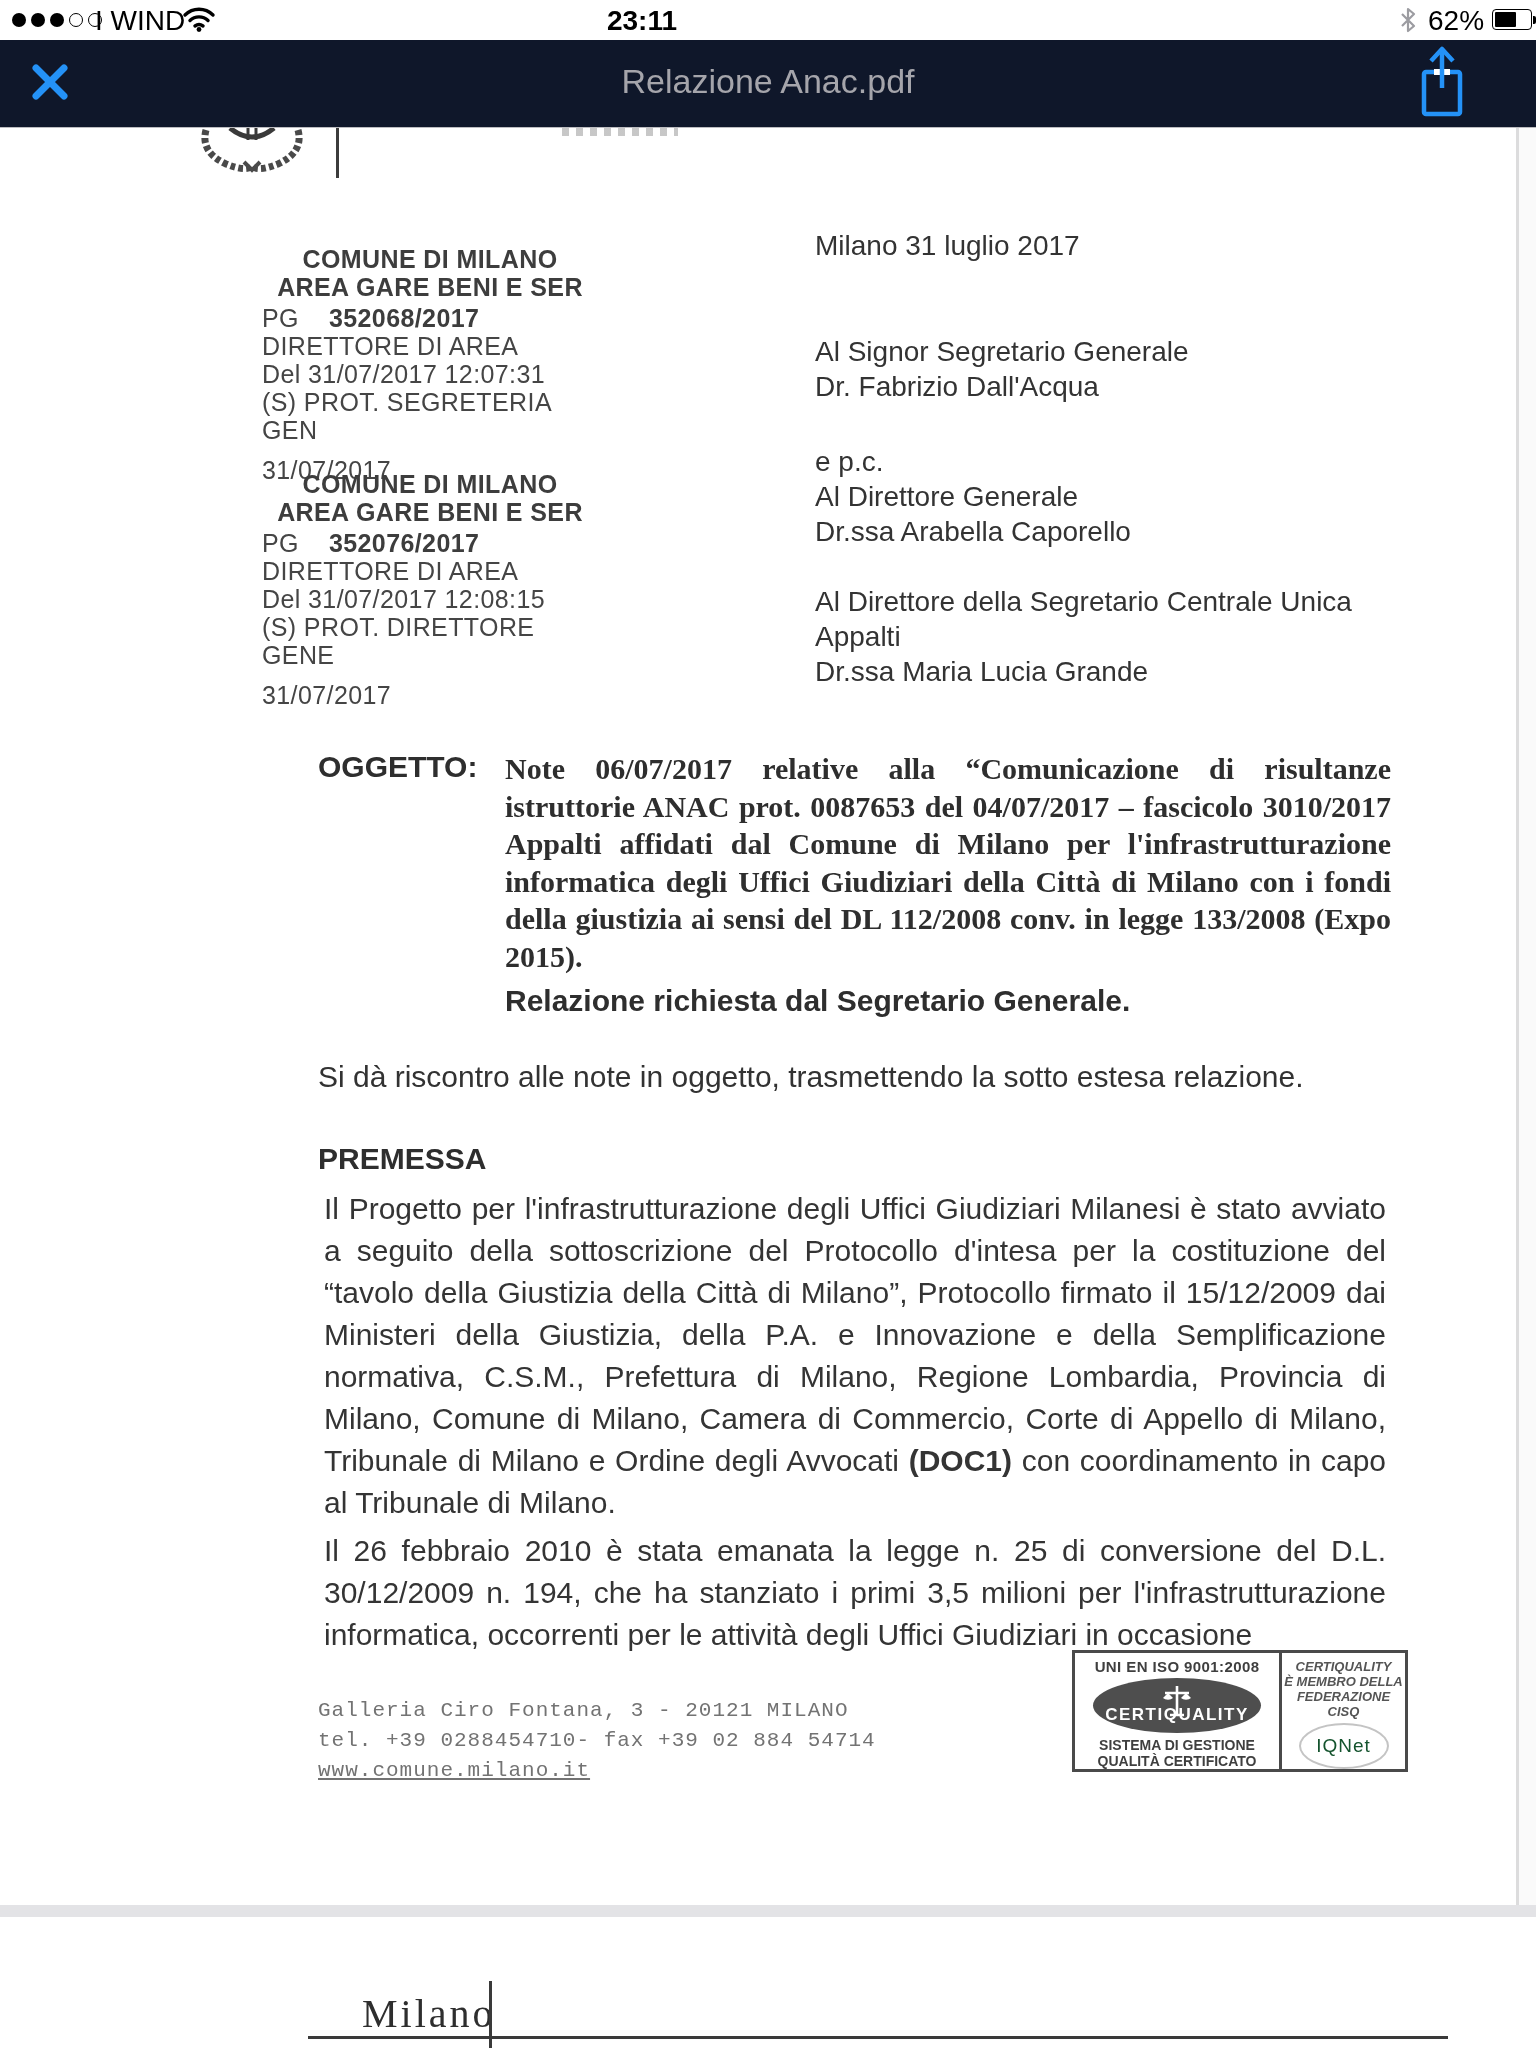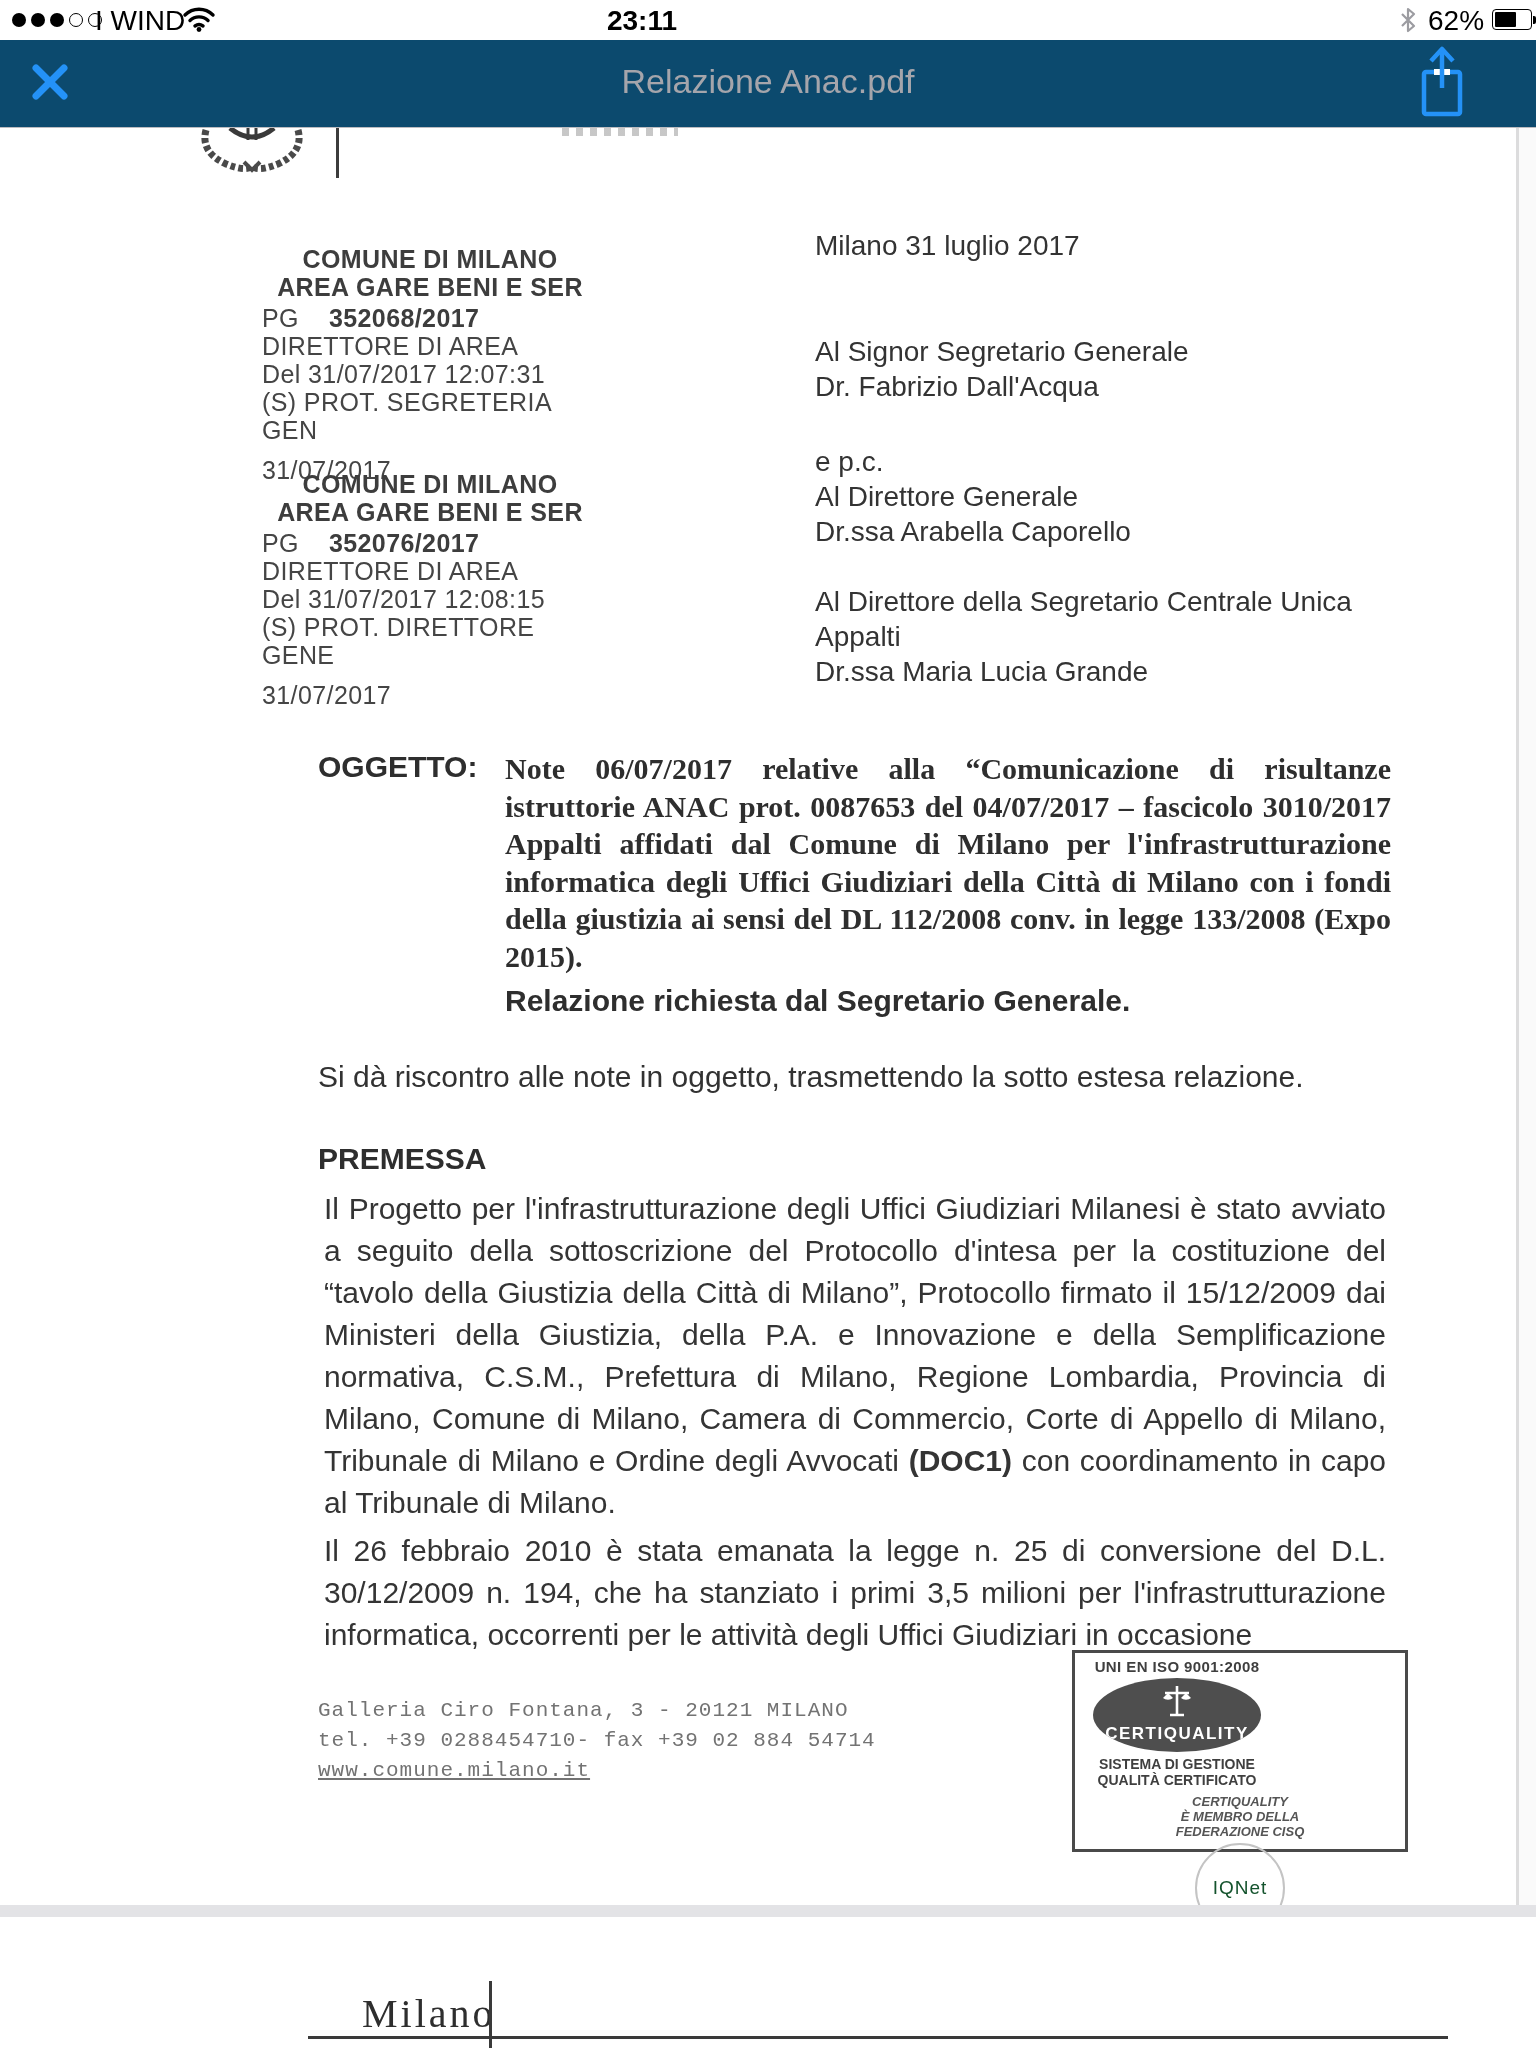--- a/index.html
+++ b/index.html
@@ -19,21 +19,21 @@
   .carrier{left:95px;top:5px;font-size:28px;color:#000;}
   .wifi{left:182px;top:6px;}
   .time{left:0;top:5px;width:1284px;text-align:center;font-size:28px;font-weight:600;color:#000;}
   .bt{left:1400px;top:7px;}
   .batt-pct{left:1428px;top:5px;font-size:28px;color:#000;}
   .battery{left:1492px;top:9px;width:40px;height:21px;border:1.6px solid #000;border-radius:4px;padding:2px;box-sizing:border-box;}
   .battery .lvl{height:100%;width:62%;background:#000;border-radius:1px;}
   .battery .nub{position:absolute;right:-5px;top:6px;width:3px;height:8px;background:#000;border-radius:0 2px 2px 0;}
 
   
-  .nav-bar{left:0;top:40px;width:1536px;height:88px;background:#0c4a6e;border-bottom:1px solid #bcbcc0;box-sizing:border-box;}
+  .nav-bar{left:0;top:40px;width:1536px;height:88px;background:#0f172a;border-bottom:1px solid #bcbcc0;box-sizing:border-box;}
   .close-btn{left:26px;top:18px;width:48px;height:48px;cursor:pointer;}
   .nav-title{left:268px;top:22px;width:1000px;text-align:center;font-size:34px;color:#a5a5ab;}
   .share-btn{left:1414px;top:2px;width:56px;height:84px;cursor:pointer;}
 
   
   .page1{left:0;top:128px;width:1536px;height:1777px;background:#fff;}
   .page-edge{left:1516px;top:128px;width:3px;height:1777px;background:#dcdcdd;}
   .page-gutter{left:1519px;top:128px;width:17px;height:1777px;background:#fafafa;}
 
   .emblem{left:186px;top:0px;width:132px;height:46px;overflow:hidden;}
@@ -64,22 +64,22 @@
   .premessa-title{left:318px;top:1014px;font-weight:700;font-size:30px;color:#2e2e2e;}
   .body-par{left:318px;top:1054px;width:1074px;font-size:30px;line-height:42px;text-align:justify;color:#343434;}
   .body-par p{margin:6px;}
   .b{font-weight:700;}
 
   .footer-addr{left:318px;top:1568px;font-family:"Liberation Mono","DejaVu Sans Mono",monospace;
     font-size:21px;line-height:30px;color:#737373;letter-spacing:1px;}
   .footer-addr .site{text-decoration:underline;}
 
   
-  .cert{left:1072px;top:1522px;width:336px;height:202px;border:3px solid #4a4a4a;box-sizing:border-box;
-    display:flex;background:#fff;color:#3f3f3f;flex-direction:column;}
+  .cert{left:1072px;top:1522px;width:336px;height:122px;border:3px solid #4a4a4a;box-sizing:border-box;
+    display:flex;background:#fff;color:#3f3f3f;}
   .cert-left{width:204px;display:flex;flex-direction:column;align-items:center;padding-top:5px;box-sizing:border-box;}
   .cert-iso{font-size:15px;font-weight:700;letter-spacing:.4px;}
   .cert-oval{width:168px;height:74px;background:#4e4e4e;border-radius:50%;margin-top:3px;position:relative;overflow:hidden;}
   .cert-oval svg{position:absolute;left:50%;top:6px;transform:translateX(-50%);}
   .cert-brand{position:absolute;left:0;right:0;bottom:8px;text-align:center;color:#fff;
     font-size:17px;font-weight:700;letter-spacing:1.5px;}
   .cert-cap{font-size:14px;font-weight:700;line-height:16px;text-align:center;margin-top:4px;}
   .cert-div{width:3px;background:#4a4a4a;}
   .cert-right{flex:1;display:flex;flex-direction:column;align-items:center;padding-top:6px;}
   .cert-member{font-size:13px;font-weight:700;font-style:italic;line-height:15px;text-align:center;color:#555;}

